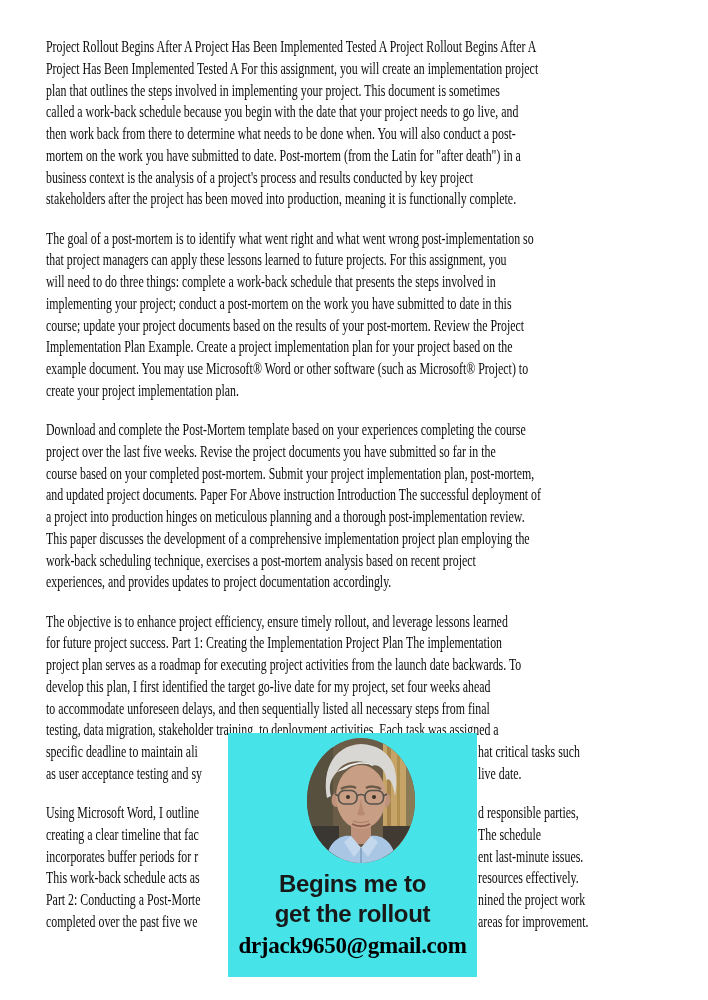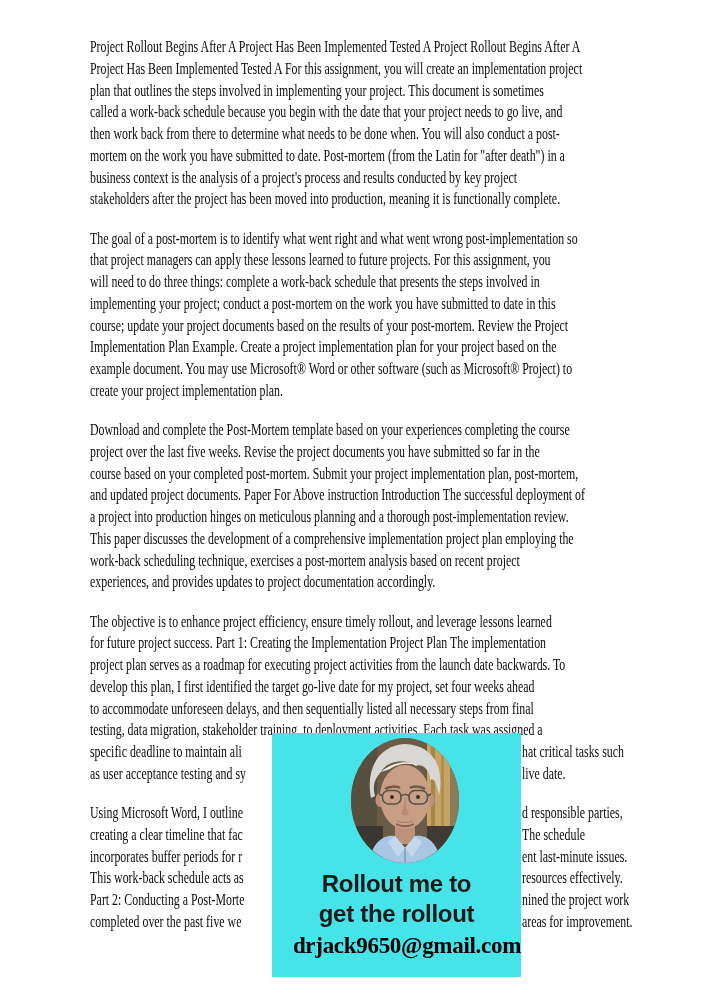--- a/index.html
+++ b/index.html
@@ -1,20 +1,20 @@
 <!DOCTYPE html>
 <html><head>
 <meta charset="utf-8">
 <style>
   html,body{margin:0;padding:0;}
   body{
     width:708px;height:1000px;background:#ffffff;position:relative;
     overflow:hidden;font-family:"Liberation Serif", serif;
   }
-  .page{position:absolute;inset:0;background:#ffffff;margin-left:44px;}
+  .page{position:absolute;inset:0;background:#ffffff;}
   
   .doc{
     position:absolute;left:46px;top:36px;width:900px;
     transform:scaleX(0.72);transform-origin:0 0;
     font-size:16.5px;color:#0a0a0a;
   }
   .para{margin:0 0 17.5px 0;}
   .line{
     position:relative;height:21.75px;line-height:21.75px;
     white-space:nowrap;
@@ -27,21 +27,21 @@
   }
   .photo{
     position:absolute;left:79px;top:5px;width:108px;height:125px;
   }
   .headline{
     position:absolute;top:136px;left:0;right:0;text-align:center;
     font-family:"Liberation Sans", sans-serif;font-weight:700;
     font-size:24px;line-height:30px;letter-spacing:-0.3px;
   }
   .email{
-    position:absolute;top:200px;left:0;right:0;text-align:right;
+    position:absolute;top:200px;left:0;right:0;text-align:center;
     font-family:"Liberation Serif", serif;font-weight:700;
     font-size:23px;letter-spacing:-0.3px;
   }
 </style>
 </head>
 <body style="background: rgb(255, 255, 255);">
 
 <div class="page">
 
   <div class="doc" style="color: rgb(10, 10, 10);">
@@ -130,20 +130,20 @@
         <rect x="31.5" y="52.5" width="18.5" height="13.5" rx="6" fill="none" stroke="#55514b" stroke-width="1.6"></rect>
         <rect x="58" y="52.5" width="18.5" height="13.5" rx="6" fill="none" stroke="#55514b" stroke-width="1.6"></rect>
         <path d="M50 58 C52 56 56 56 58 58" stroke="#55514b" stroke-width="1.6" fill="none"></path>
         <path d="M31.5 58 L28 56 M76.5 58 L80 56" stroke="#55514b" stroke-width="1.6"></path>
         <path d="M20 60 C14 28 30 7 54 6 C80 7 94 26 88 58 C86 44 82 39 79 42 C80 33 71 25 65 28 C56 20 36 22 30 34 C24 40 21 48 24 58 Z" fill="#d9d7d3"></path>
         <path d="M30 34 C40 24 60 21 66 28 C59 24 46 26 39 31 Z" fill="#efeeec"></path>
       </g>
     </svg>
 
     <div class="headline" style="color: rgb(25, 25, 25);">
-      <div>Rollout me to</div>
+      <div>Begins me to</div>
       <div>get the rollout</div>
     </div>
 
     <div class="email" style="color: rgb(0, 0, 0);">drjack9650@gmail.com</div>
 
   </div>
 </div>
 
 </body></html>

